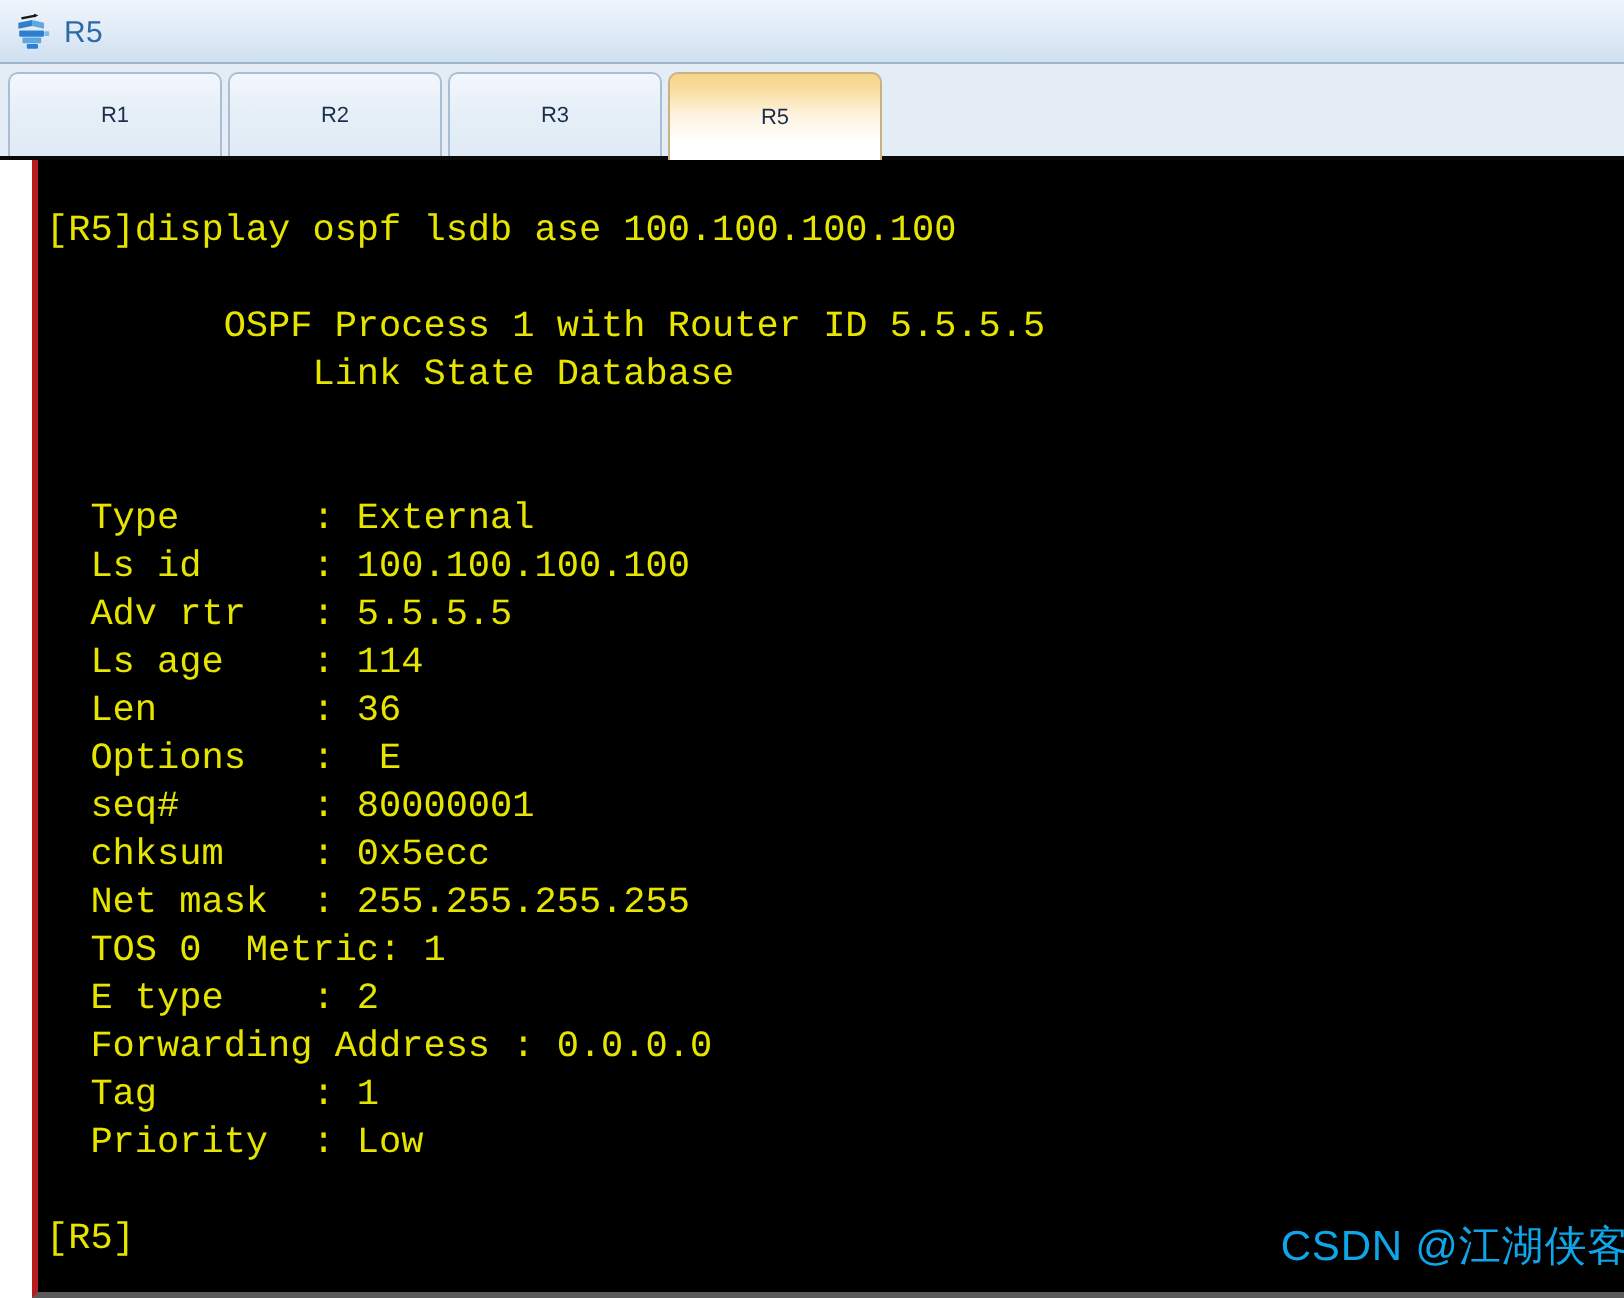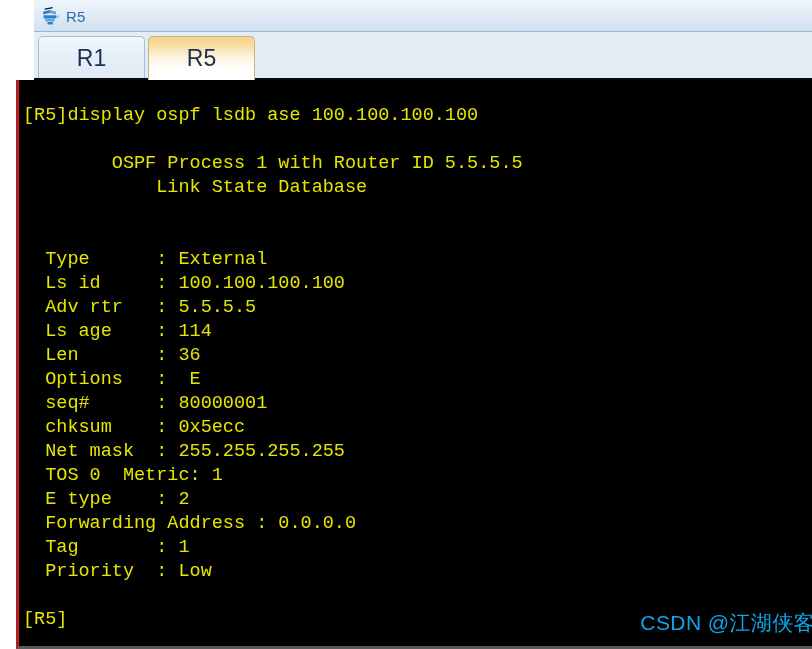--- a/index.html
+++ b/index.html
@@ -13,21 +13,20 @@
     overflow: hidden;
     font-family: "Liberation Sans", sans-serif;
   }
 
   #app-window {
     width: 812px;
     height: 649px;
     position: relative;
     background: #ffffff;
     box-sizing: border-box;
-    padding-left: 34px;
   }
 
   
   #title-bar {
     height: 32px;
     width: 100%;
     box-sizing: border-box;
     background: linear-gradient(to bottom, #eef4fb 0%, #e2ecf7 45%, #cfe0f0 96%, #b9cfe4 100%);
     display: flex;
     align-items: center;
@@ -79,21 +78,21 @@
     height: 43px;
     box-sizing: border-box;
     margin-right: 3px;
     border: 1px solid #a9bed2;
     border-bottom: none;
     border-radius: 5px 5px 0 0;
     background: linear-gradient(to bottom, #f2f7fc 0%, #e7f0f8 40%, #dfeaf5 100%);
     display: flex;
     align-items: center;
     justify-content: center;
-    font-size: 23px;
+    font-size: 11px;
     color: #1b2f4d;
     font-family: "Liberation Sans", sans-serif;
     position: relative;
     cursor: default;
   }
   .tab.active {
     background: linear-gradient(to bottom, #f6d589 0%, #f8dc9d 17%, #fdf3df 48%, #ffffff 78%, #ffffff 100%);
     border-color: #c9b184;
     color: #1b2f4d;
     z-index: 3;
@@ -166,20 +165,22 @@
       <rect x="2.6" y="9.2" width="12.4" height="3.2" rx="0.6" fill="#2f7fd0"></rect>
       <rect x="4.2" y="12.8" width="9.4" height="2.8" rx="0.6" fill="#5ea8e2"></rect>
       <rect x="6.4" y="16.0" width="5.6" height="2.4" rx="0.6" fill="#2f7fd0"></rect>
       <rect x="15.2" y="9.6" width="2.4" height="2.4" rx="0.5" fill="#7fbcea"></rect>
     </svg>
     <span class="title-text">R5</span>
   </div>
 
   <div id="tab-strip">
     <div class="tab">R1</div>
+    <div class="tab">R2</div>
+    <div class="tab">R3</div>
     <div class="tab active">R5</div>
     <div class="tab-filler"></div>
   </div>
 
   <div id="terminal">
     <div id="terminal-inner"><div class="term-line term-blank"></div><div class="term-line">[R5]display ospf lsdb ase 100.100.100.100</div><div class="term-line term-blank"></div><div class="term-line">        OSPF Process 1 with Router ID 5.5.5.5</div><div class="term-line">            Link State Database</div><div class="term-line term-blank"></div><div class="term-line term-blank"></div><div class="term-line">  Type      : External</div><div class="term-line">  Ls id     : 100.100.100.100</div><div class="term-line">  Adv rtr   : 5.5.5.5</div><div class="term-line">  Ls age    : 114</div><div class="term-line">  Len       : 36</div><div class="term-line">  Options   :  E</div><div class="term-line">  seq#      : 80000001</div><div class="term-line">  chksum    : 0x5ecc</div><div class="term-line">  Net mask  : 255.255.255.255</div><div class="term-line">  TOS 0  Metric: 1</div><div class="term-line">  E type    : 2</div><div class="term-line">  Forwarding Address : 0.0.0.0</div><div class="term-line">  Tag       : 1</div><div class="term-line">  Priority  : Low</div><div class="term-line term-blank"></div><div class="term-line">[R5]</div></div>
     <div id="watermark">CSDN @江湖侠客</div>
   </div>
 
 </div>

